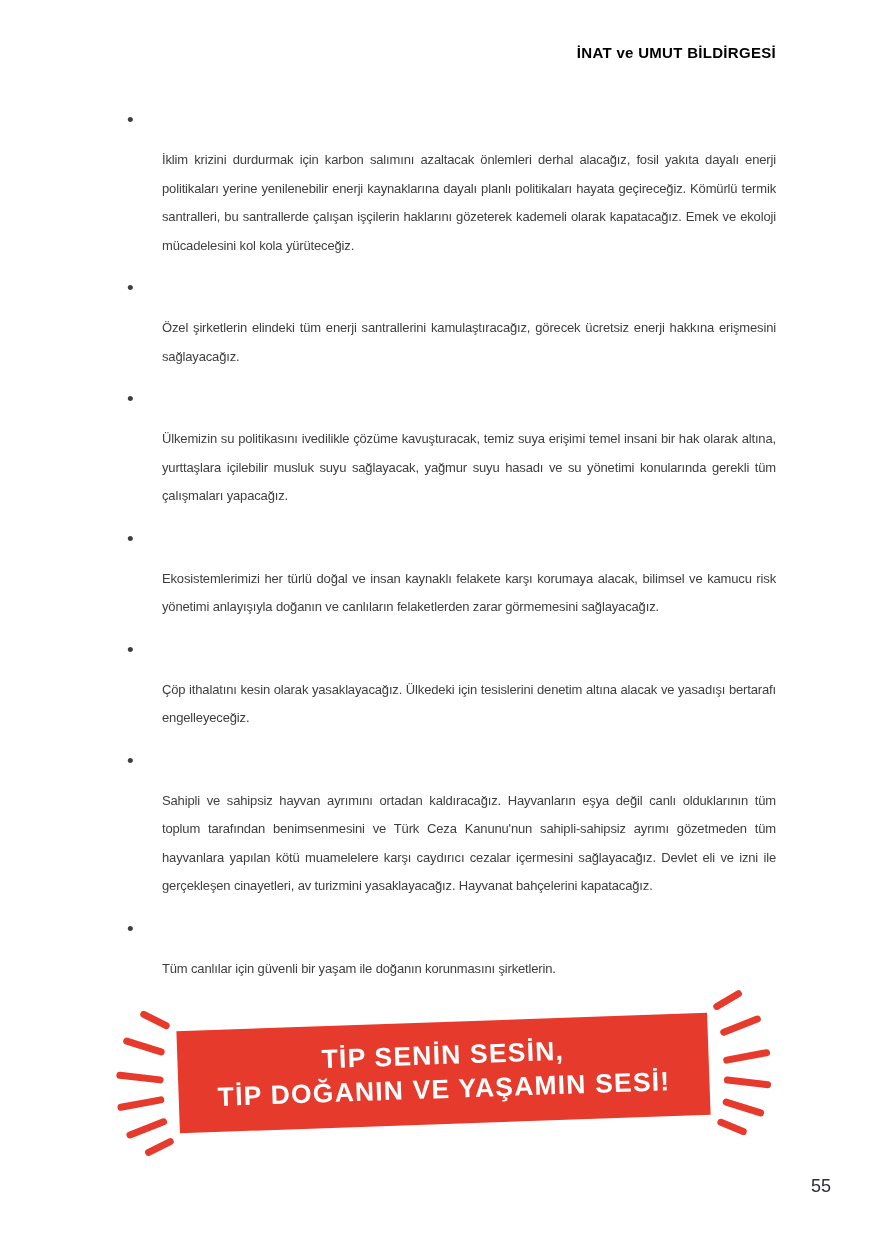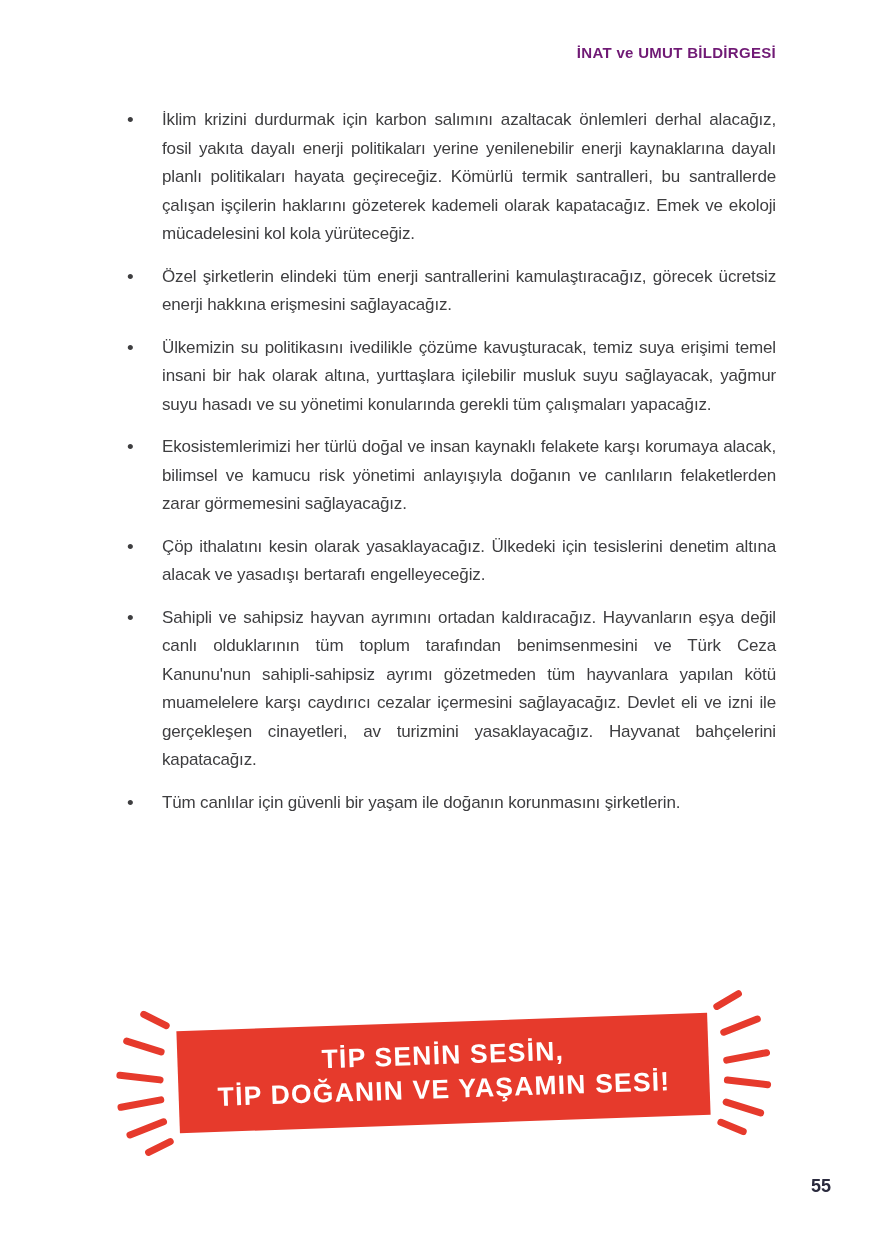--- a/index.html
+++ b/index.html
@@ -14,21 +14,21 @@
     overflow: hidden;
   }
 
   .page-header {
     position: absolute;
     top: 44px;
     right: 101px;
     font-size: 15px;
     font-weight: bold;
     letter-spacing: 0.3px;
-    color: #701a75;
+    color: #000000;
   }
 
   .content {
     position: absolute;
     top: 106px;
     left: 121px;
     right: 101px;
   }
 
   .bullet {
@@ -40,25 +40,26 @@
   .marker {
     flex: 0 0 41px;
     padding-left: 6px;
     font-size: 19px;
     line-height: 28.5px;
     color: #3e3e40;
   }
 
   .bullet-text {
     flex: 1;
-    font-size: 17px;
+    font-size: 13px;
     line-height: 28.5px;
     letter-spacing: -0.15px;
     color: #3e3e40;
     text-align: justify;
+    margin-top: 40px;
   }
 
   .banner-wrap {
     position: absolute;
     top: 1000px;
     left: 116px;
     right: 106px;
     display: flex;
     align-items: center;
     transform: rotate(-2deg);
@@ -81,21 +82,21 @@
     font-size: 26.5px;
     line-height: 34px;
     letter-spacing: 1.2px;
   }
 
   .page-number {
     position: absolute;
     top: 1176px;
     right: 46px;
     font-size: 18px;
-    font-weight: bold;
+    font-weight: normal;
     color: #2b2b3e;
     text-align: center;
   }
 </style>
 </head>
 <body>
 
 <div class="page">
 
   <header class="page-header">

